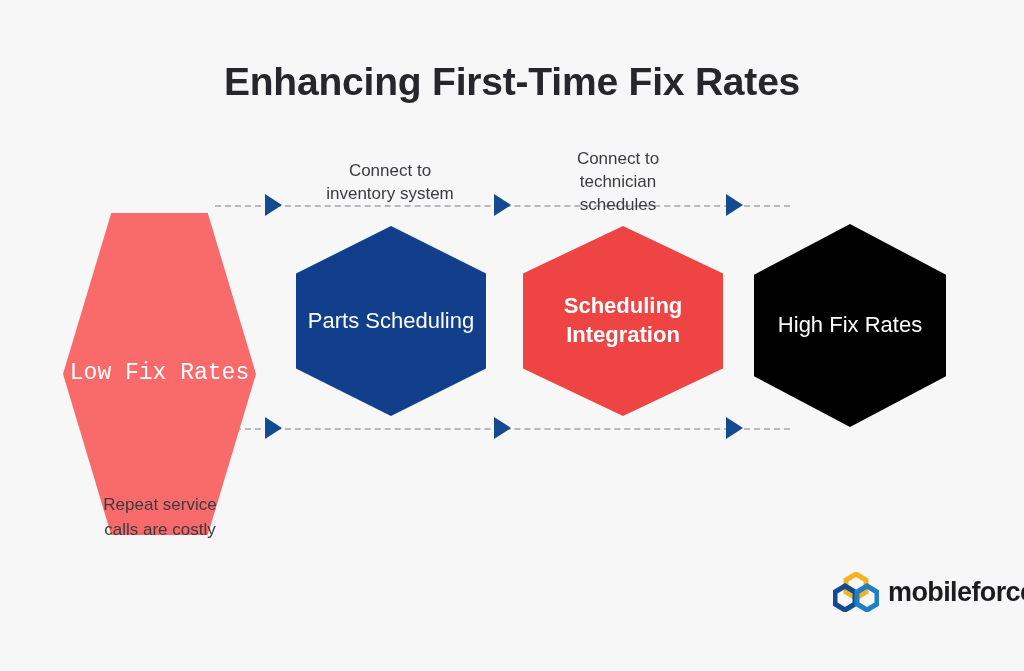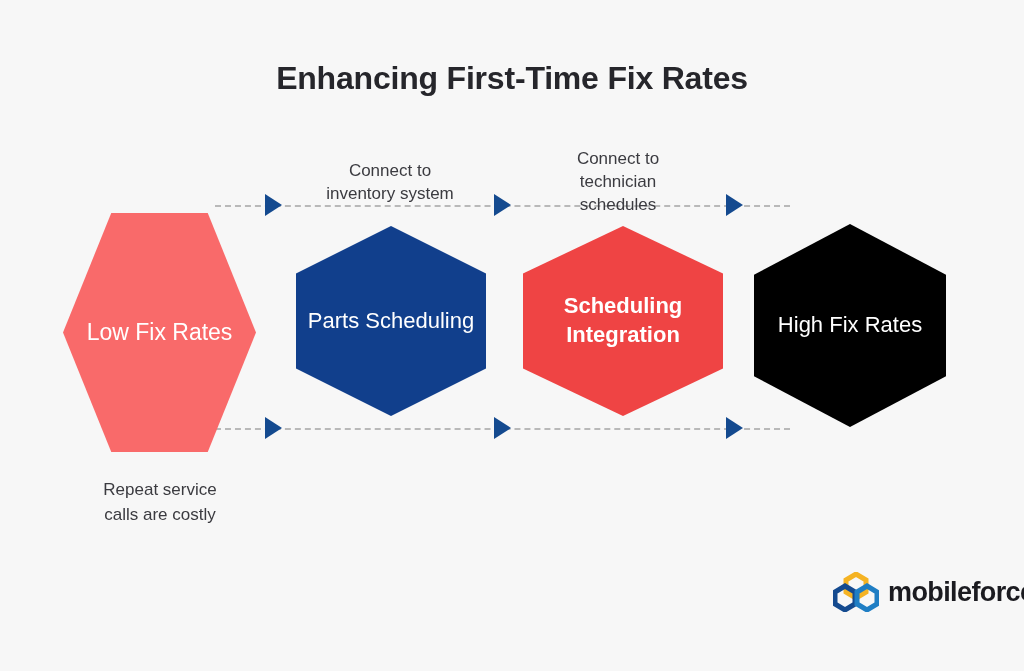--- a/index.html
+++ b/index.html
@@ -20,21 +20,21 @@
     inset: 0;
   }
 
   
   .title {
     position: absolute;
     top: 60px;
     left: 0;
     width: 1024px;
     text-align: center;
-    font-size: 32px;
+    font-size: 39px;
     font-weight: bold;
     color: #26262b;
     letter-spacing: -0.2px;
   }
 
   
   .rail {
     position: absolute;
     left: 215px;
     width: 575px;
@@ -76,21 +76,21 @@
   .hex-flat {
     -webkit-clip-path: polygon(25% 0%, 75% 0%, 100% 50%, 75% 100%, 25% 100%, 0% 50%);
     clip-path: polygon(25% 0%, 75% 0%, 100% 50%, 75% 100%, 25% 100%, 0% 50%);
   }
   
   .hex-pointy {
     -webkit-clip-path: polygon(50% 0%, 100% 25%, 100% 75%, 50% 100%, 0% 75%, 0% 25%);
     clip-path: polygon(50% 0%, 100% 25%, 100% 75%, 50% 100%, 0% 75%, 0% 25%);
   }
 
-  #hex-low  { left: 63px;  top: 213px; width: 193px; height: 239px; background: #f96a6a; }
+  #hex-low  { left: 63px;  top: 213px; width: 193px; height: 322px; background: #f96a6a; font-family: Liberation Mono, monospace; }
   #hex-parts{ left: 296px; top: 226px; width: 190px; height: 190px; background: #113f8c; }
   #hex-sched{ left: 523px; top: 226px; width: 200px; height: 190px; background: #ef4444; font-weight: bold; }
   #hex-high { left: 754px; top: 224px; width: 192px; height: 203px; background: #000000; }
 
   #hex-low  .hex-label  { font-size: 23px; }
   #hex-high .hex-label  { font-size: 22px; }
 
   
   .step-label {
     position: absolute;
@@ -104,20 +104,21 @@
   #step-2 { left: 518px; top: 148px; width: 200px; }
 
   
   .caption {
     position: absolute;
     text-align: center;
     font-size: 17px;
     line-height: 1.45;
     color: #3b3b40;
     white-space: pre-line;
+    margin-top: 15px;
   }
   #caption-left  { left: 60px;  top: 478px; width: 200px; }
   #caption-right { left: 751px; top: 478px; width: 200px; }
 
   
   .logo {
     position: absolute;
     left: 833px;
     top: 572px;
     display: flex;

